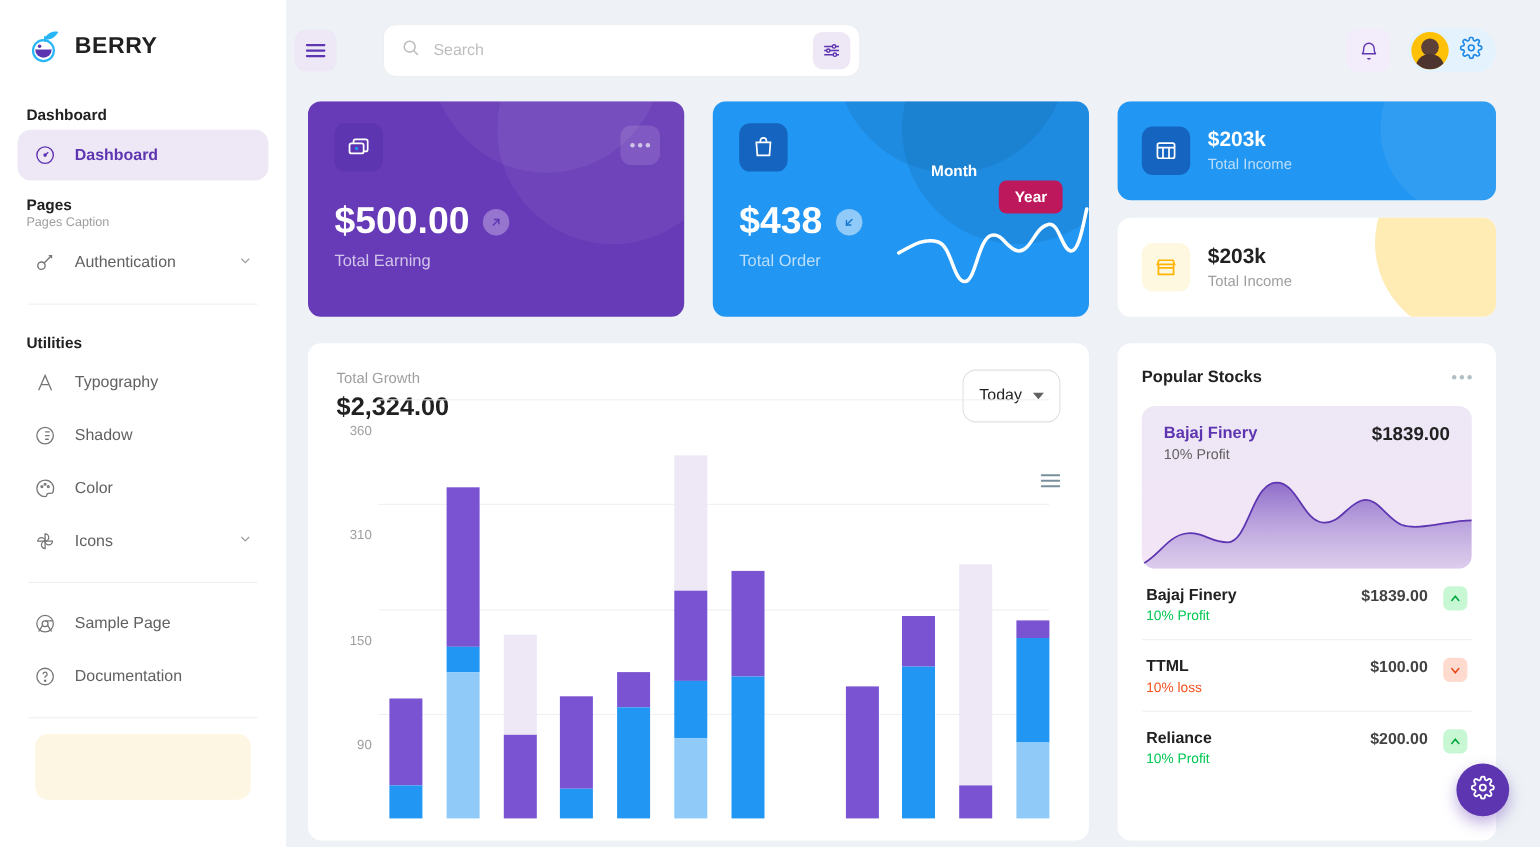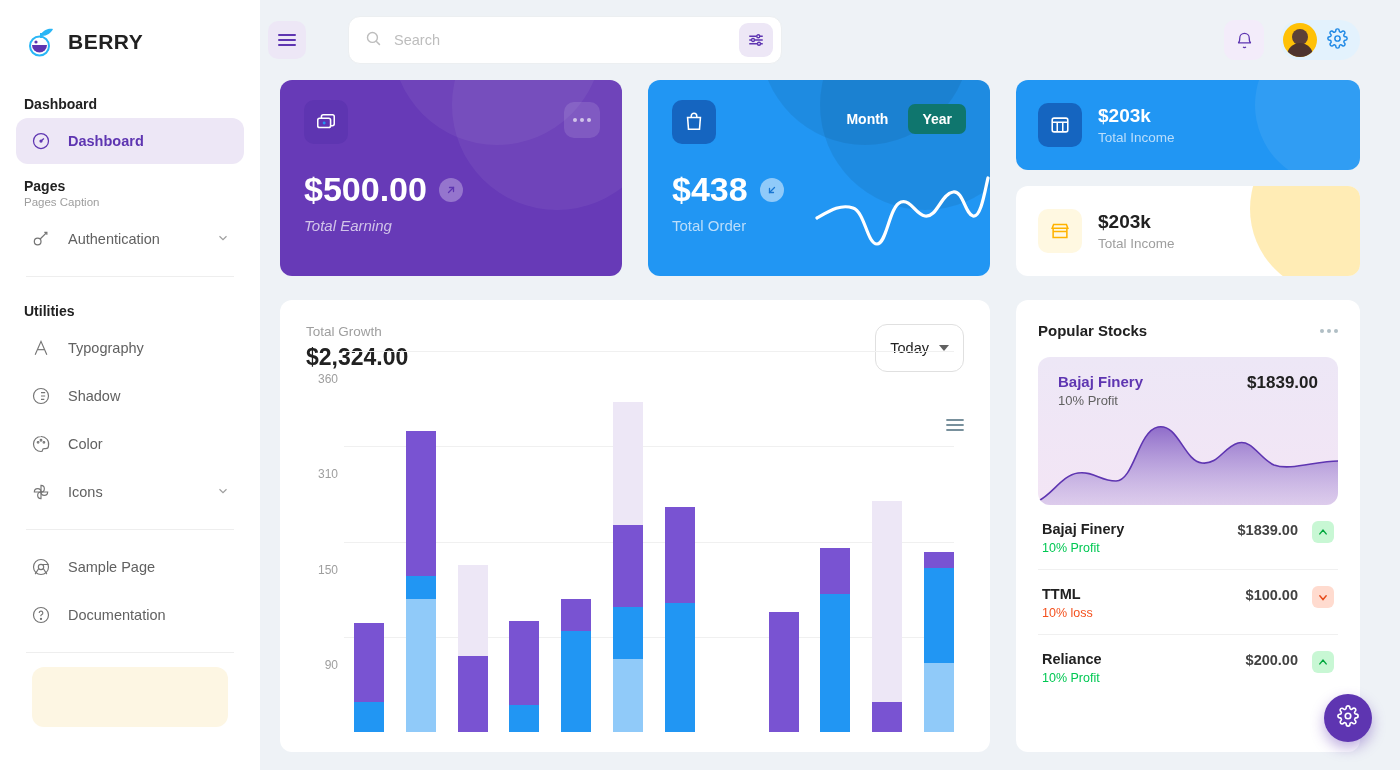--- a/index.html
+++ b/index.html
@@ -32,21 +32,21 @@
   .nav-item.active { background: #ede7f6; color: #5e35b1; font-weight: 600; }
   .nav-item.active .ico svg { stroke: #5e35b1; }
   .nav-item .chev { margin-left: auto; }
   .nav-div { height: 1px; background: #eeeeee; margin: 14px 10px; }
   .nav-card { margin: 14px 16px 0 16px; height: 60px; border-radius: 12px; background: #fdf6e3; }
 
   
   .main { flex: 1; display: flex; flex-direction: column; min-width: 0; }
 
   
-  .topbar { height: 80px; display: flex; align-items: center; padding: 0 40px 0 8px; gap: 16px; }
+  .topbar { height: 92px; display: flex; align-items: center; padding: 0 40px 0 8px; gap: 16px; }
   .burger {
     width: 38px; height: 38px; border-radius: 10px; background: #ede7f6;
     display: flex; align-items: center; justify-content: center; cursor: pointer; flex: 0 0 38px;
   }
   .search-box {
     width: 434px; height: 48px; border: 1px solid #eceff1; border-radius: 12px;
     background: #fff; display: flex; align-items: center; padding: 0 8px 0 16px; gap: 12px;
     margin-left: 26px;
   }
   .search-box input {
@@ -96,25 +96,25 @@
     gap: 3px; cursor: pointer; z-index: 3;
   }
   .dots-btn i { width: 4px; height: 4px; border-radius: 50%; background: #d1c4e9; display:block; }
   .big-val { font-size: 34px; font-weight: 600; display: flex; align-items: center; gap: 12px; position: relative; z-index: 2; margin-top: 26px; }
   .arrow-badge {
     width: 24px; height: 24px; border-radius: 50%; display: flex; align-items: center; justify-content: center;
   }
   .stat-card.purple .arrow-badge { background: #9575cd; }
   .stat-card.blue .arrow-badge { background: #90caf9; }
   .sub-val { font-size: 15px; margin-top: 8px; position: relative; z-index: 2; }
-  .stat-card.purple .sub-val { color: #d1c4e9; font-style: italic; }
+  .stat-card.purple .sub-val { color: #d1c4e9; }
   .stat-card.blue .sub-val { color: #bbdefb; }
   .toggle-row { position: absolute; right: 24px; top: 24px; display: flex; align-items: center; gap: 6px; z-index: 3; }
   .tg { font-size: 14px; font-weight: 600; color: #fff; padding: 7px 14px; border-radius: 7px; cursor: pointer; }
-  .tg.on { background: #0f766e; }
+  .tg.on { background: #be185d; margin-top: 48px; }
   .wave { position: absolute; right: 0; bottom: 28px; z-index: 2; }
 
   
   .mini-card {
     border-radius: 12px; height: 90px; display: flex; align-items: center; gap: 16px;
     padding: 0 22px; position: relative; overflow: hidden;
   }
   .mini-card.blue { background: #2196f3; color: #fff; }
   .mini-card.white { background: #fff; color: #212121; margin-top: 16px; }
   .mini-ico { width: 44px; height: 44px; border-radius: 10px; display:flex; align-items:center; justify-content:center; flex:0 0 44px; position:relative; z-index:2; }

